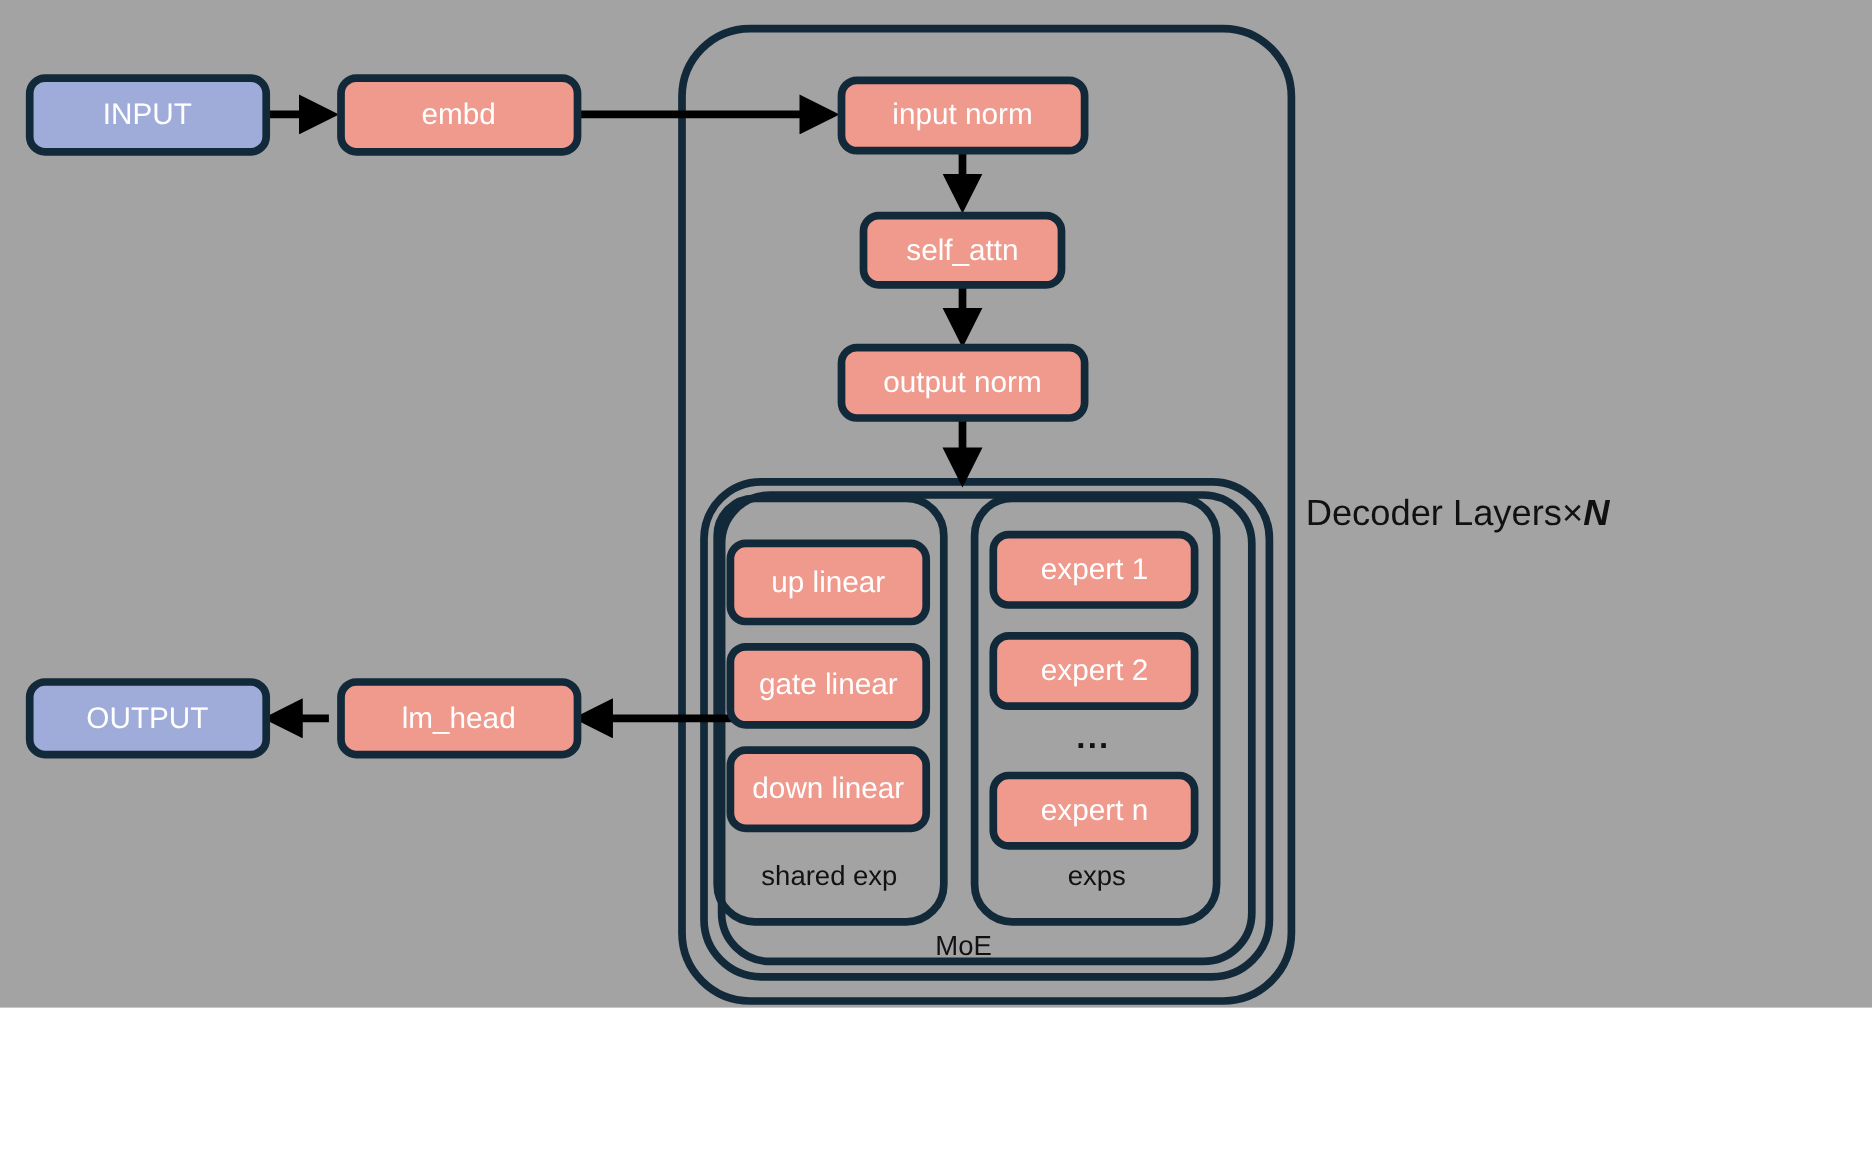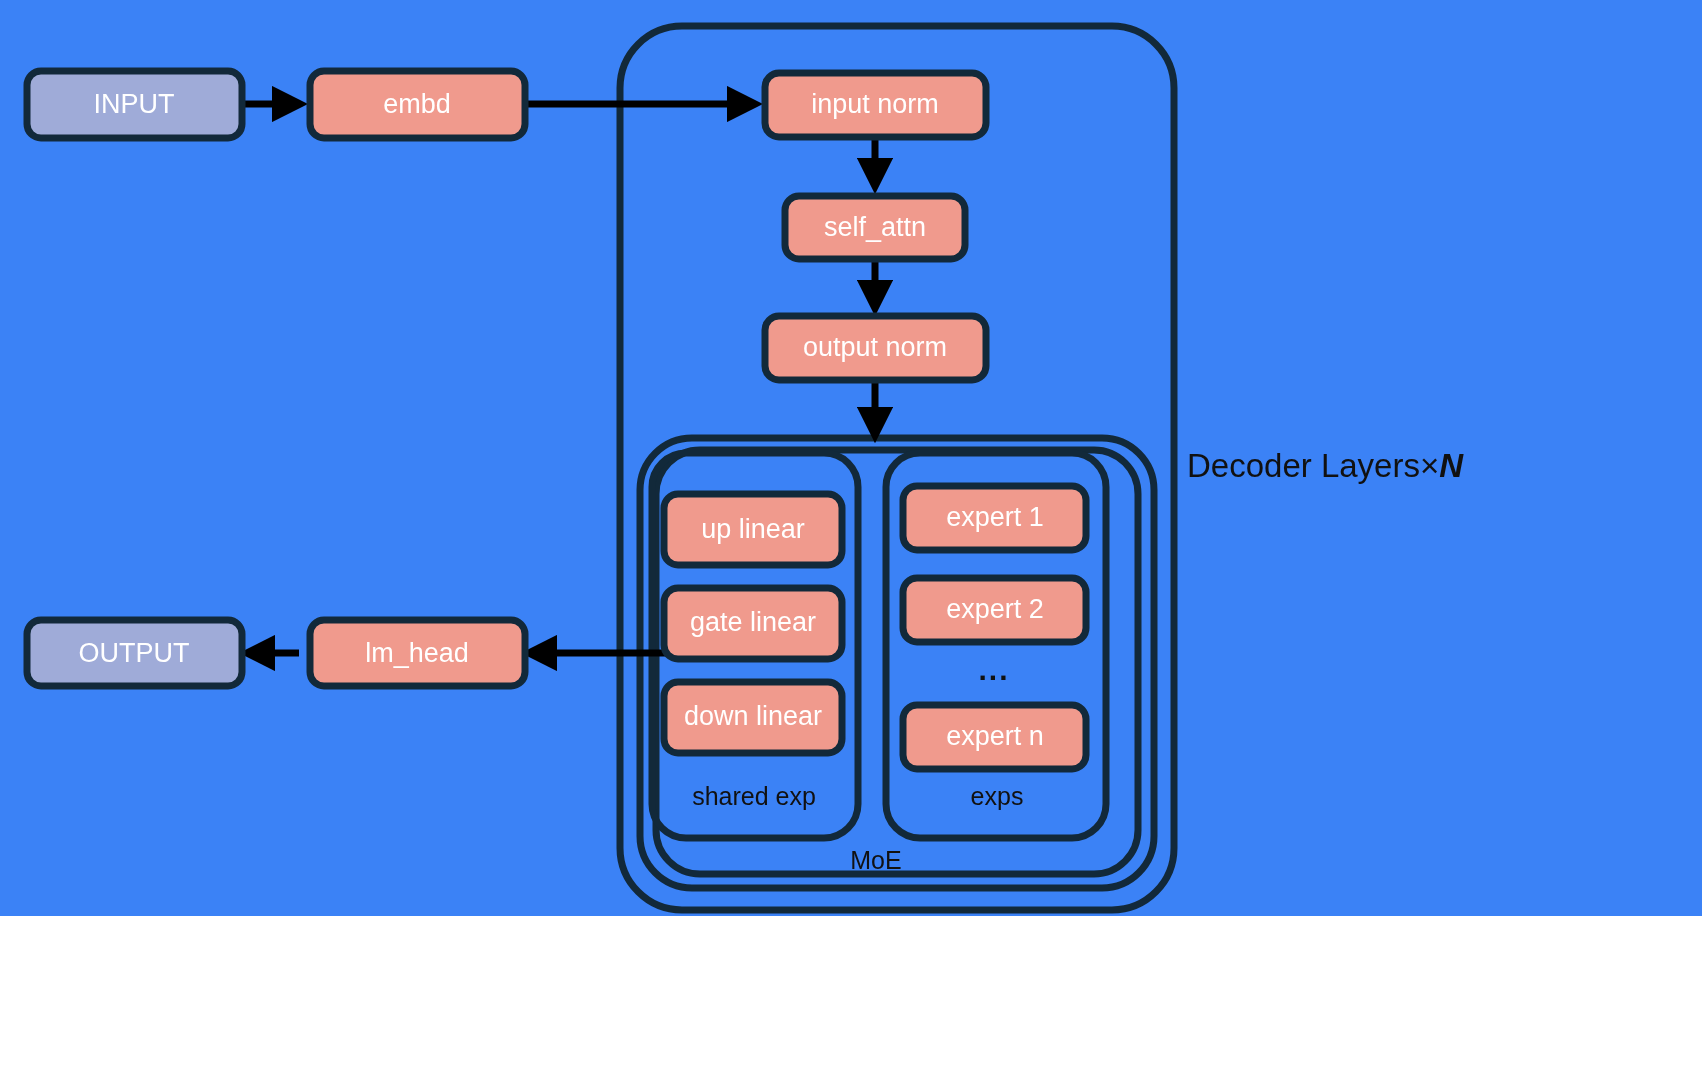--- a/index.html
+++ b/index.html
@@ -10,21 +10,21 @@
   body {
     width: 1702px;
     height: 1068px;
     overflow: hidden;
     font-family: "Liberation Sans", sans-serif;
   }
   #diagram-root {
     position: relative;
     width: 1702px;
     height: 916px;
-    background: #3b82f6;
+    background: #a3a3a3;
   }
   svg#flow {
     display: block;
     width: 1702px;
     height: 1068px;
   }
   .node-box {
     stroke: #12293A;
     stroke-width: 7;
   }

